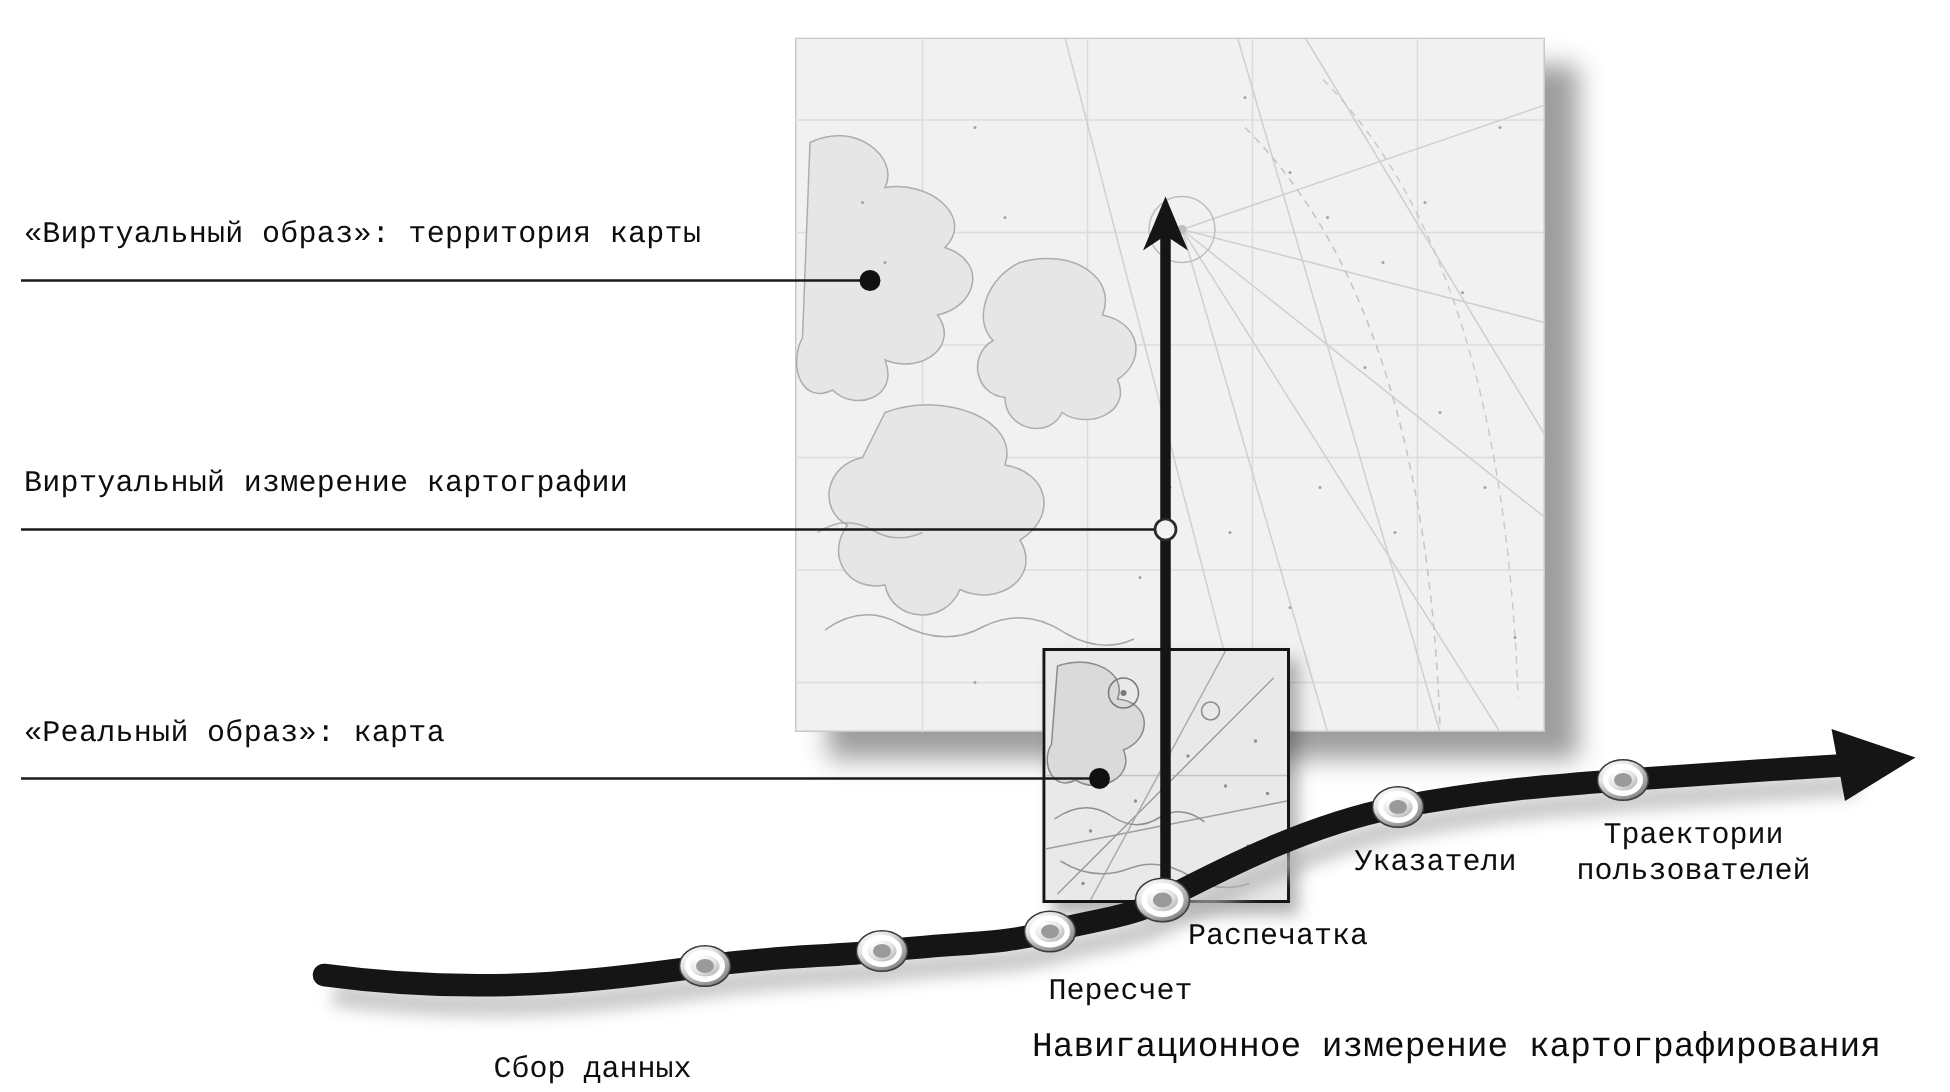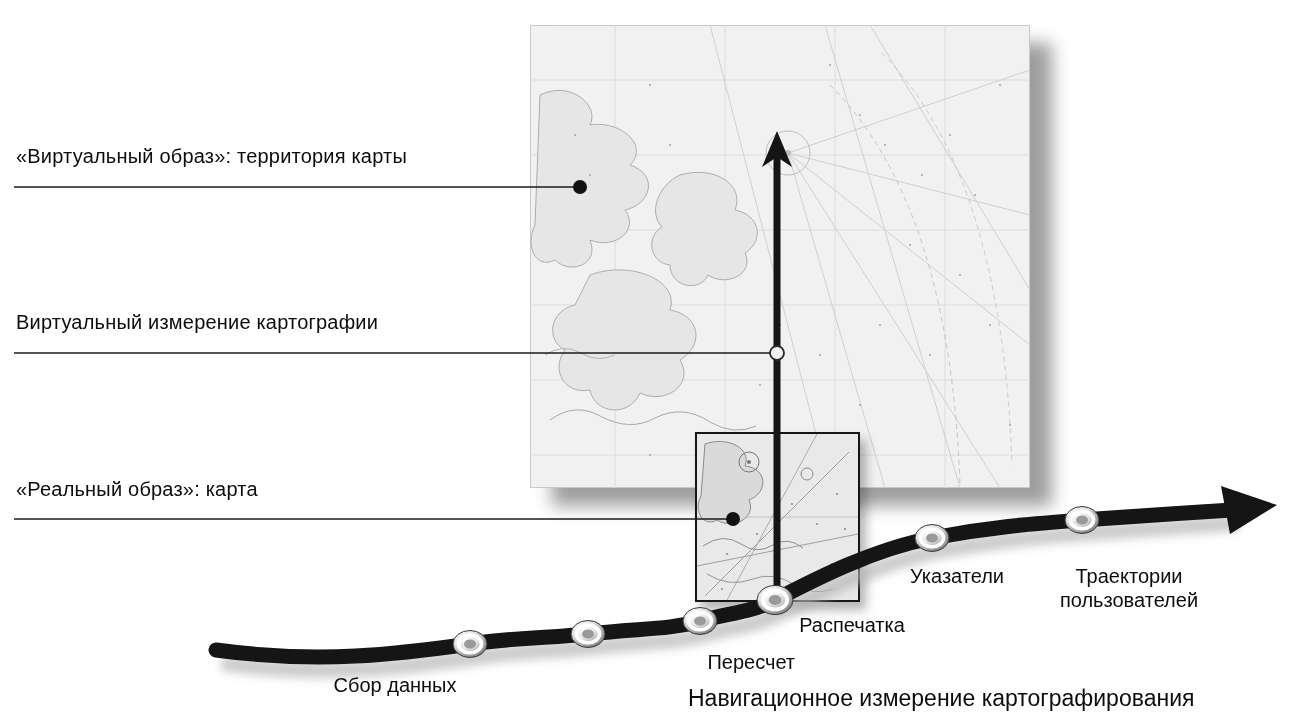--- a/index.html
+++ b/index.html
@@ -2,21 +2,21 @@
 <html><head>
 <meta charset="utf-8">
 <style>
   html, body { margin: 0; padding: 0; background: #ffffff; }
   .stage {
     position: relative;
     width: 1300px;
     height: 728px;
     background: #ffffff;
     overflow: hidden;
-    font-family: Liberation Sans, sans-serif;
+    font-family: Liberation Mono, monospace;
     color: #0d0d0d;
   }
   .abs { position: absolute; }
 
   
   .large-map {
     left: 530px; top: 25px;
     width: 500px; height: 463px;
     background: #f1f1f1;
     box-shadow: 22px 18px 16px rgba(40,40,40,0.45);
@@ -43,26 +43,26 @@
   }
   .lbl-virtual { left: 16px; top: 145px; }
   .lbl-mimetic { left: 16px; top: 311px; }
   .lbl-real    { left: 16px; top: 478px; }
 
   .node-label {
     font-size: 20px;
     text-align: center;
     line-height: 1.2;
   }
-  .node-0 { left: 320px;  top: 673px; width: 150px; }
+  .node-0 { left: 320px;  top: 702px; width: 150px; }
   .node-1 { left: 438px;  top: 576px; width: 164px; }
   .node-2 { left: 681px;  top: 650px; width: 114px; text-align: right; }
   .node-3 { left: 786px;  top: 613px; width: 132px; }
   .node-4 { left: 896px;  top: 564px; width: 122px; }
-  .node-5 { left: 1033px; top: 564px; width: 192px; }
+  .node-5 { left: 1033px; top: 546px; width: 192px; }
 
   .axis-title {
     left: 688px; top: 685px;
     font-size: 23px;
     white-space: nowrap;
     text-align: center;
   }
 </style>
 </head>
 <body>

